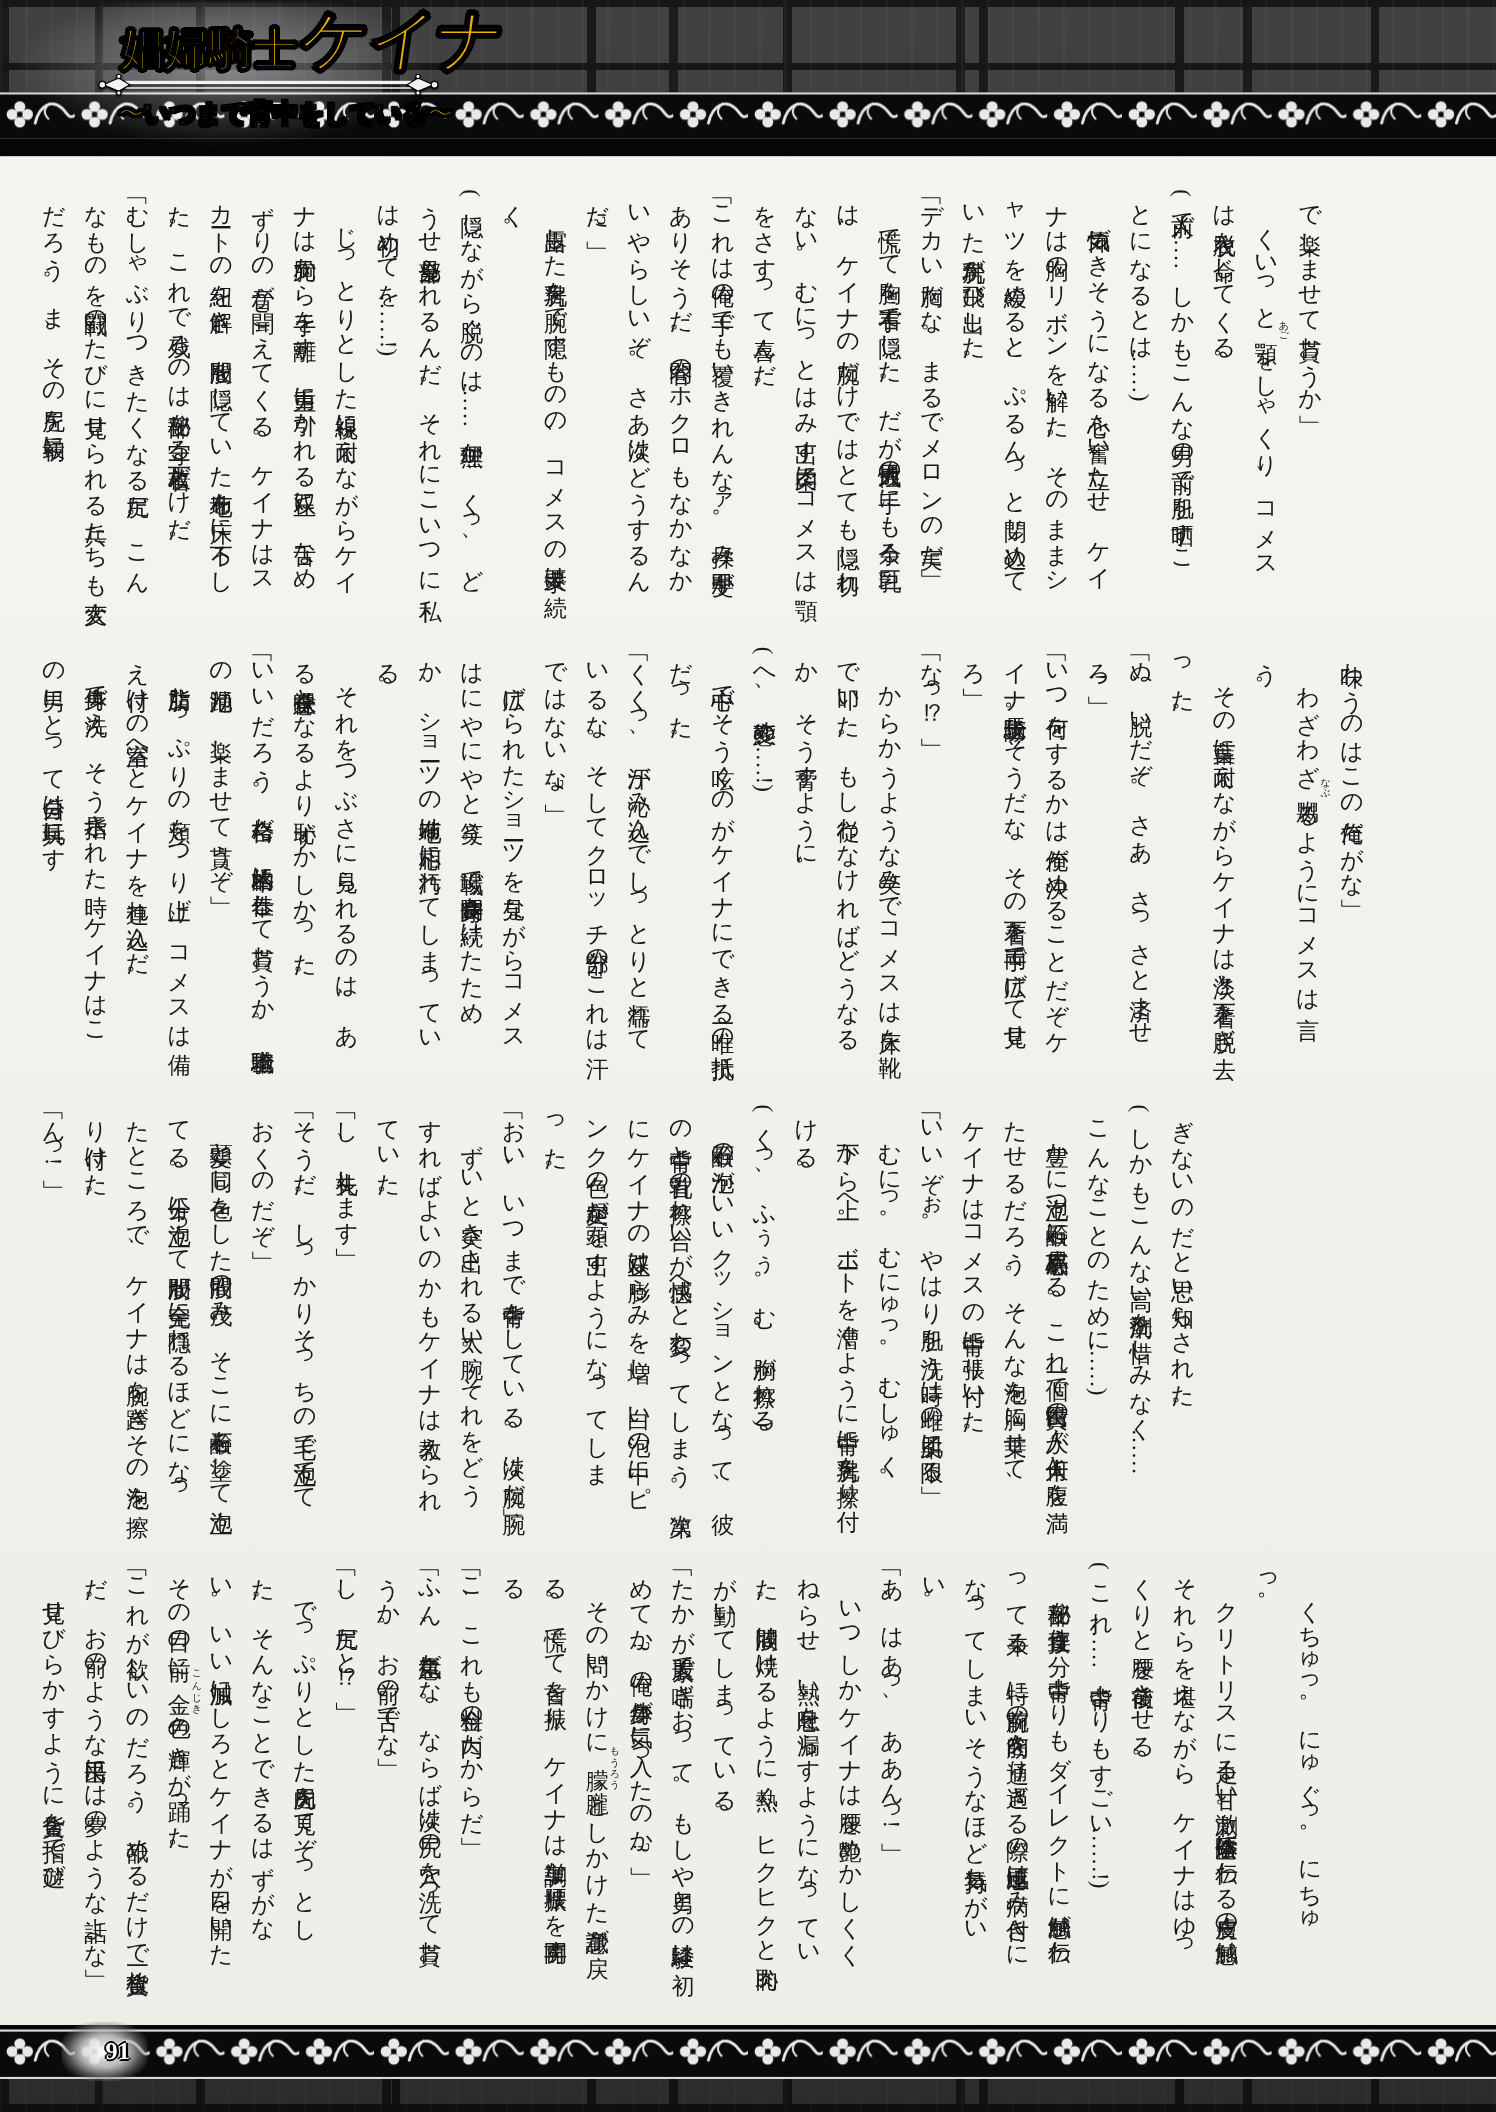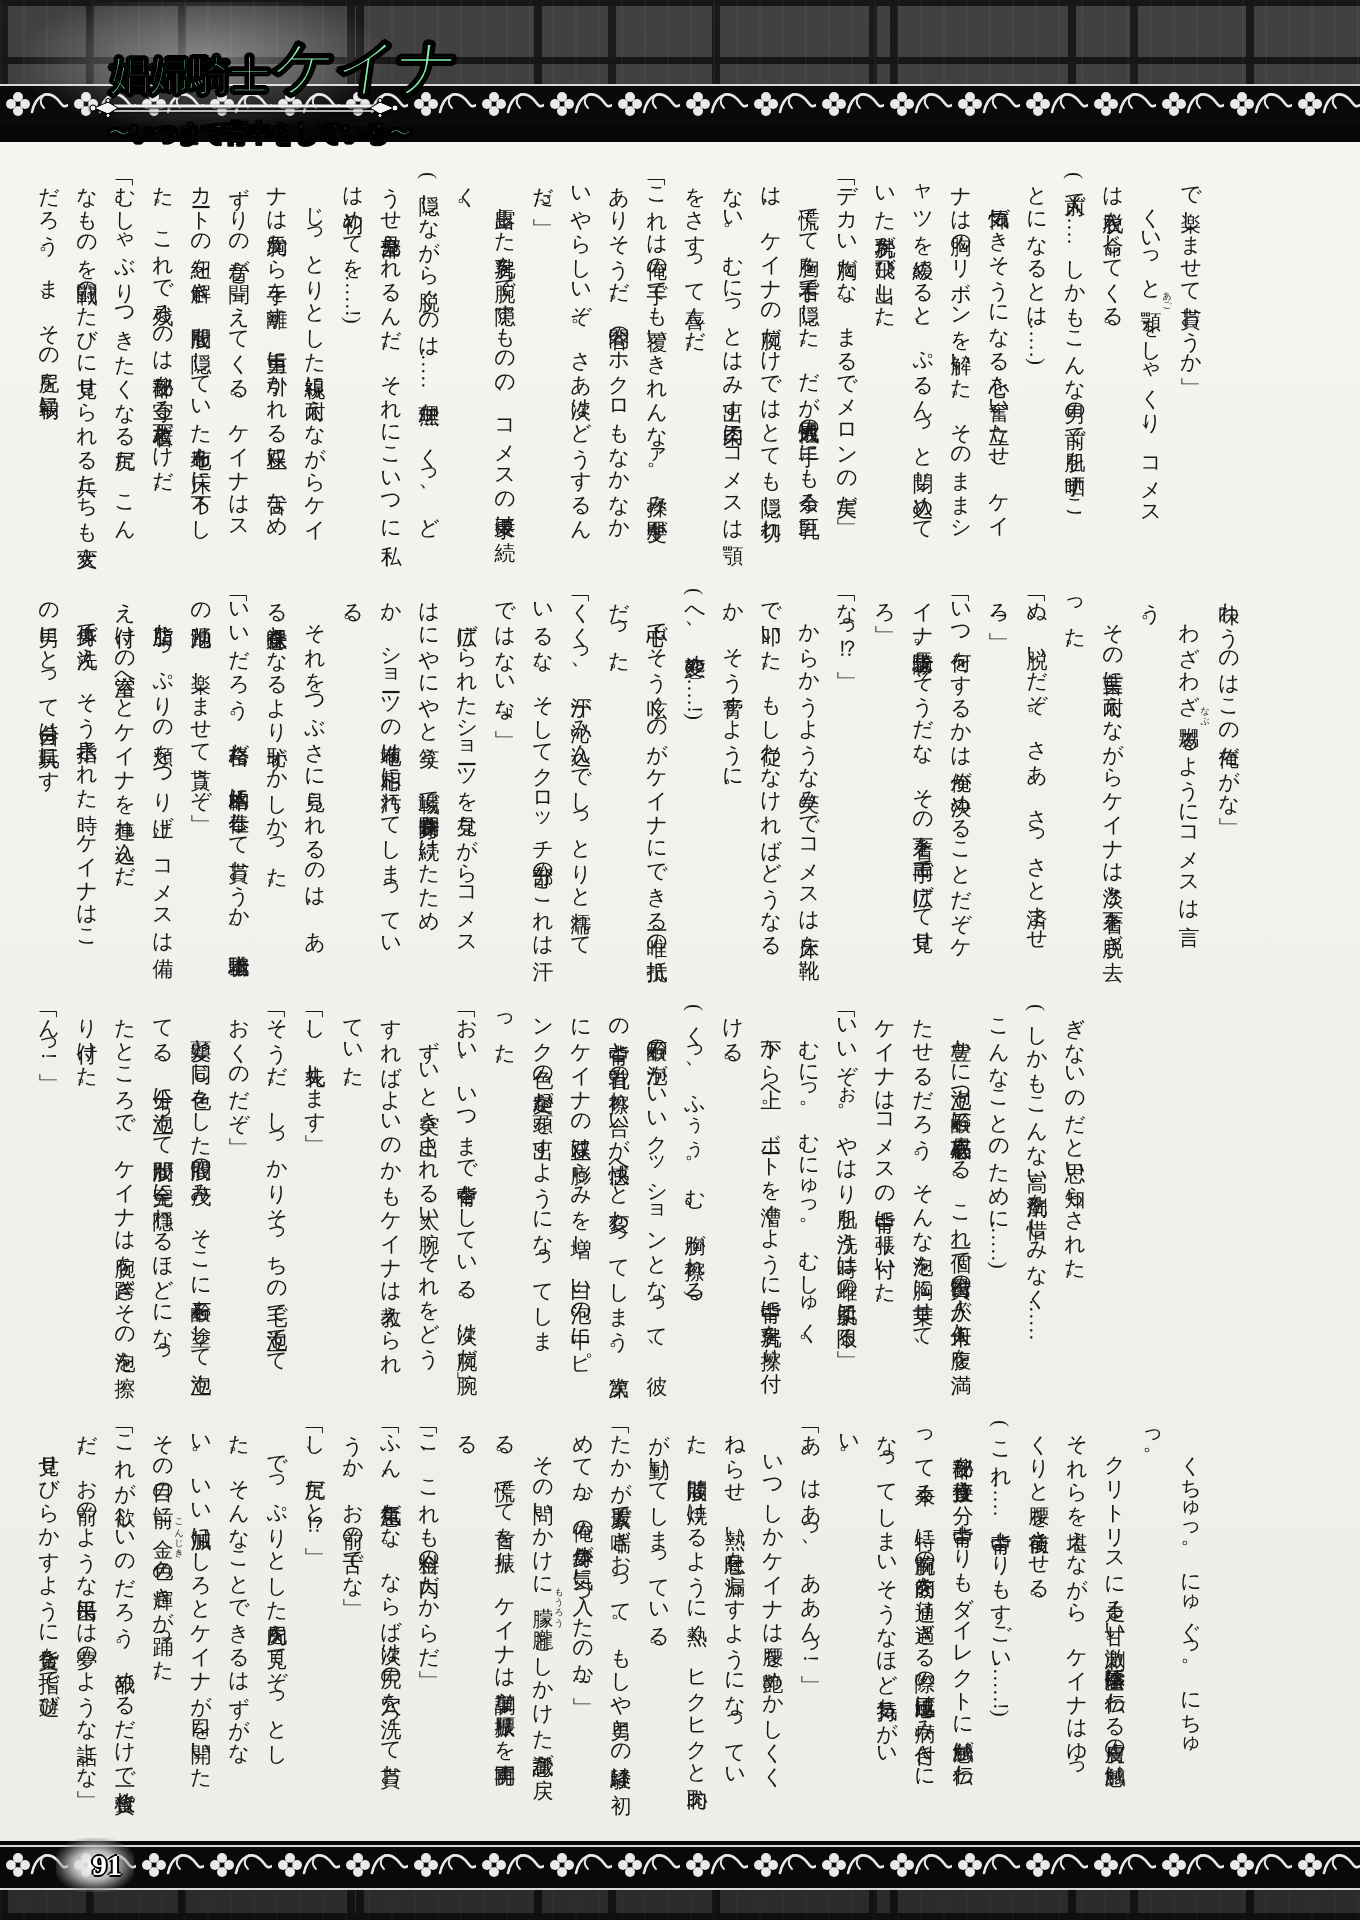--- a/index.html
+++ b/index.html
@@ -43,21 +43,21 @@
   }
   .band p{margin:0;text-indent:0;}
   .band p.indent{text-indent:1em;}
   .band ruby rt{font-size:9px;letter-spacing:0;color:#222;}
   
   .title-glow{
     position:absolute;left:18px;top:2px;width:370px;height:130px;
     background:radial-gradient(ellipse at 50% 45%, rgba(255,255,255,.38) 0%, rgba(255,255,255,.15) 45%, rgba(255,255,255,0) 72%);
     z-index:2;
   }
-  .title-block{position:absolute;left:42px;top:8px;z-index:3;color:#86efac;margin-top:31px;}
+  .title-block{position:absolute;left:42px;top:8px;z-index:3;color:#eab308;}
   .title-line{white-space:nowrap;display:flex;align-items:flex-end;padding-left:68px;}
   .title-prefix{
     font-weight:bold;font-size:40px;line-height:1;
     -webkit-text-stroke:1px #000;
     text-shadow:-3px 0 #000,3px 0 #000,0 -3px #000,0 3px #000,-2px -2px #000,2px 2px #000,-2px 2px #000,2px -2px #000;
   }
   .title-main{
     font-weight:bold;font-size:60px;line-height:.95;display:inline-block;
     transform:skewX(-8deg);margin-left:4px;
     -webkit-text-stroke:1px #000;
@@ -69,21 +69,21 @@
     -webkit-text-stroke:1px #000;
     text-shadow:-2px 0 #000,2px 0 #000,0 -2px #000,0 2px #000,-2px -2px #000,2px 2px #000,-2px 2px #000,2px -2px #000;
   }
   
   .page-badge{
     position:absolute;left:56px;top:1838px;width:78px;height:54px;z-index:4;
     display:flex;align-items:center;justify-content:center;
     background:radial-gradient(ellipse at center, rgba(255,255,255,.95) 0%, rgba(214,214,214,.85) 38%, rgba(130,130,130,.5) 62%, rgba(0,0,0,0) 78%);
   }
   .page-badge span{
-    font-size:30px;font-weight:bold;color:#fff;
+    font-size:22px;font-weight:bold;color:#fff;
     text-shadow:-2px 0 #000,2px 0 #000,0 -2px #000,0 2px #000,-1px -1px #000,1px 1px #000;
     padding-left:24px;
   }
 </style>
 </head>
 <body>
 
 <div class="brick"></div>
 
 <div class="title-glow"></div>

